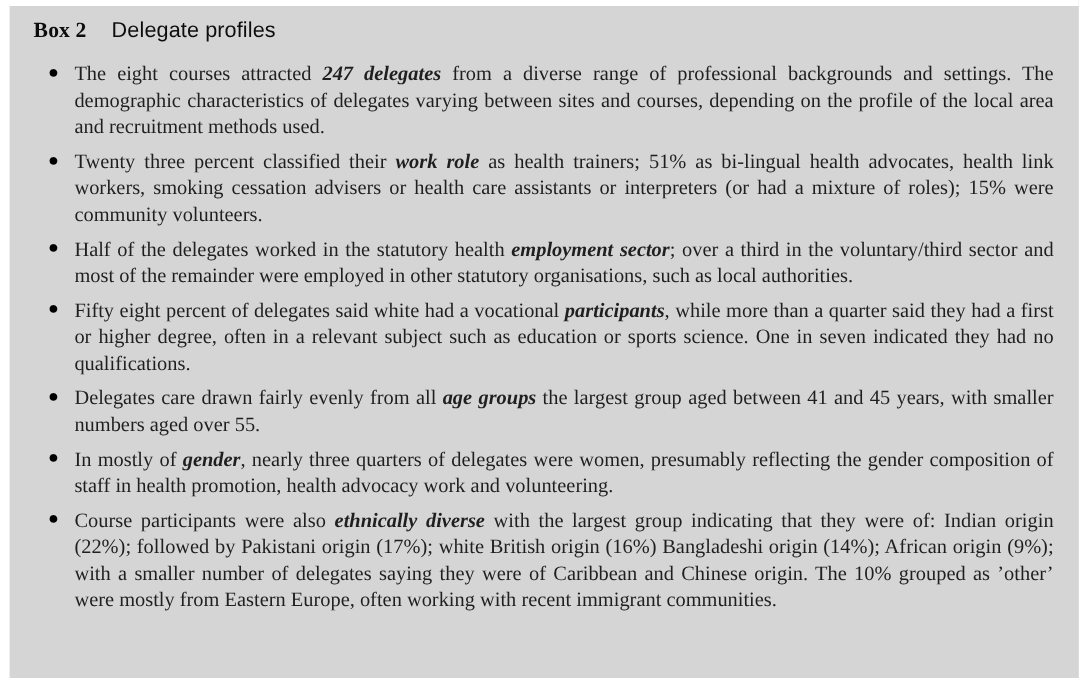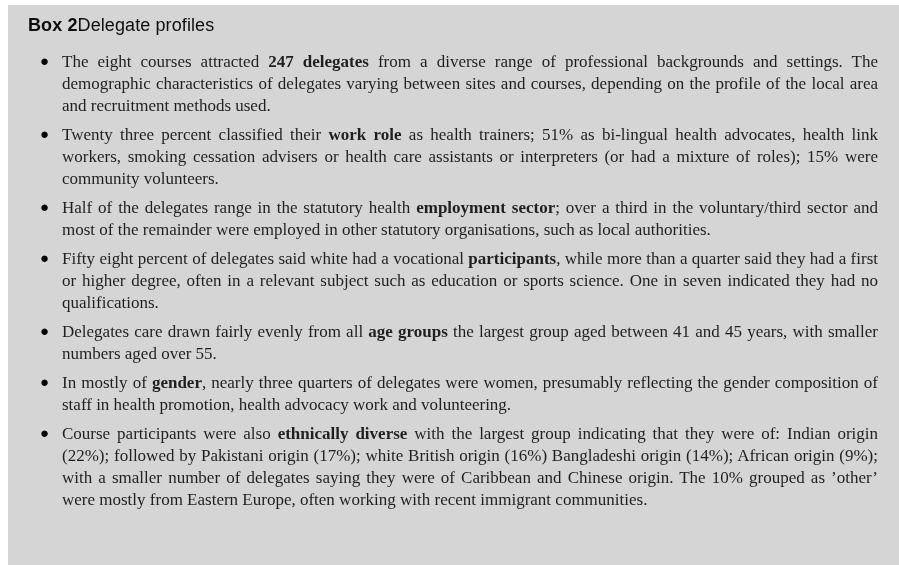--- a/index.html
+++ b/index.html
@@ -21,21 +21,21 @@
     padding:9px 21px 0 20px;
     box-sizing:border-box;
   }
   .box-title{
     font-family:"Liberation Sans", sans-serif;
     font-size:18px;
     line-height:22px;
     color:#0d0d0d;
     letter-spacing:0.1px;
   }
-  .box-label{font-weight:700;margin-right:0;}
+  .box-label{font-weight:700;margin-right:21px;font-family:Liberation Serif, serif;}
   .box-heading{font-weight:400;margin-top:46px;}
   ul.bullet-list{
     list-style:none;
     margin:15px 0 0 0;
     padding:0 0 0 10px;
   }
   ul.bullet-list li{
     position:relative;
     padding-left:24px;
     margin:0 0 7px 0;
@@ -45,31 +45,32 @@
     color:var(--ink);
   }
   ul.bullet-list li .bullet{
     position:absolute;
     left:2px;top:-1px;
     font-size:15px;
     color:#000;
   }
   .em{
     font-weight:700;
+    font-style:italic;
   }
 </style>
 </head>
 <body>
 
 <div class="gray-box">
   <div class="box-title">
     <span class="box-label">Box 2</span><span class="box-heading">Delegate profiles</span>
   </div>
   <ul class="bullet-list">
       <li><span class="bullet">●</span><span>The eight courses attracted </span><span class="em">247 delegates</span><span> from a diverse range of professional backgrounds and settings. The demographic characteristics of delegates varying between sites and courses, depending on the profile of the local area and recruitment methods used.</span></li>
       <li><span class="bullet">●</span><span>Twenty three percent classified their </span><span class="em">work role</span><span> as health trainers; 51% as bi-lingual health advocates, health link workers, smoking cessation advisers or health care assistants or interpreters (or had a mixture of roles); 15% were community volunteers.</span></li>
-      <li><span class="bullet">●</span><span>Half of the delegates range in the statutory health </span><span class="em">employment sector</span><span>; over a third in the voluntary/third sector and most of the remainder were employed in other statutory organisations, such as local authorities.</span></li>
+      <li><span class="bullet">●</span><span>Half of the delegates worked in the statutory health </span><span class="em">employment sector</span><span>; over a third in the voluntary/third sector and most of the remainder were employed in other statutory organisations, such as local authorities.</span></li>
       <li><span class="bullet">●</span><span>Fifty eight percent of delegates said white had a vocational </span><span class="em">participants</span><span>, while more than a quarter said they had a first or higher degree, often in a relevant subject such as education or sports science.  One in seven indicated they had no qualifications.</span></li>
       <li><span class="bullet">●</span><span>Delegates care drawn fairly evenly from all </span><span class="em">age groups</span><span> the largest group  aged between 41 and 45 years, with smaller numbers aged over 55.</span></li>
       <li><span class="bullet">●</span><span>In mostly of </span><span class="em">gender</span><span>, nearly three quarters of delegates were women, presumably reflecting the gender composition of staff in health promotion, health advocacy work and volunteering.</span></li>
       <li><span class="bullet">●</span><span>Course participants were also </span><span class="em">ethnically diverse</span><span> with the largest group indicating that they were of: Indian origin (22%); followed by Pakistani origin (17%); white British origin (16%) Bangladeshi origin (14%); African origin (9%); with a smaller number of delegates saying they were of Caribbean and Chinese origin. The 10% grouped as ’other’ were mostly from Eastern Europe, often working with recent immigrant communities.</span></li>
     </ul>
 </div>
 
 </body></html>

